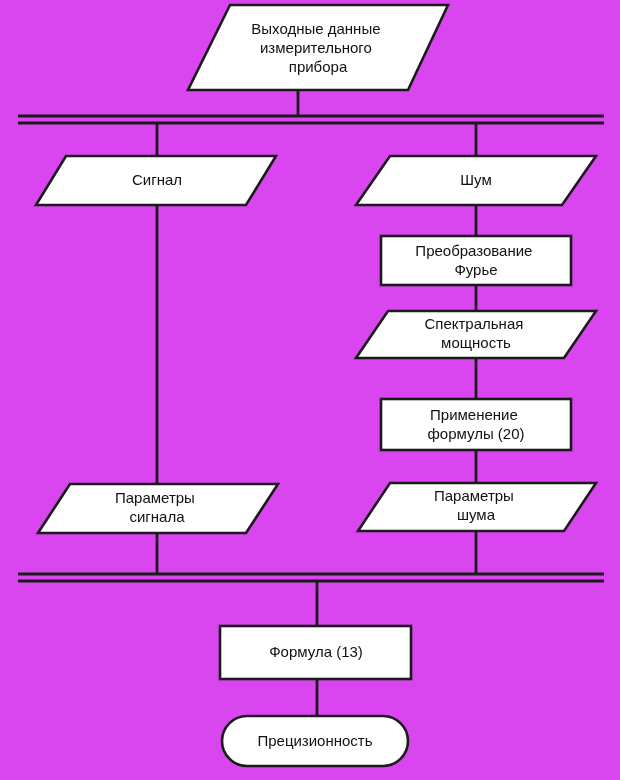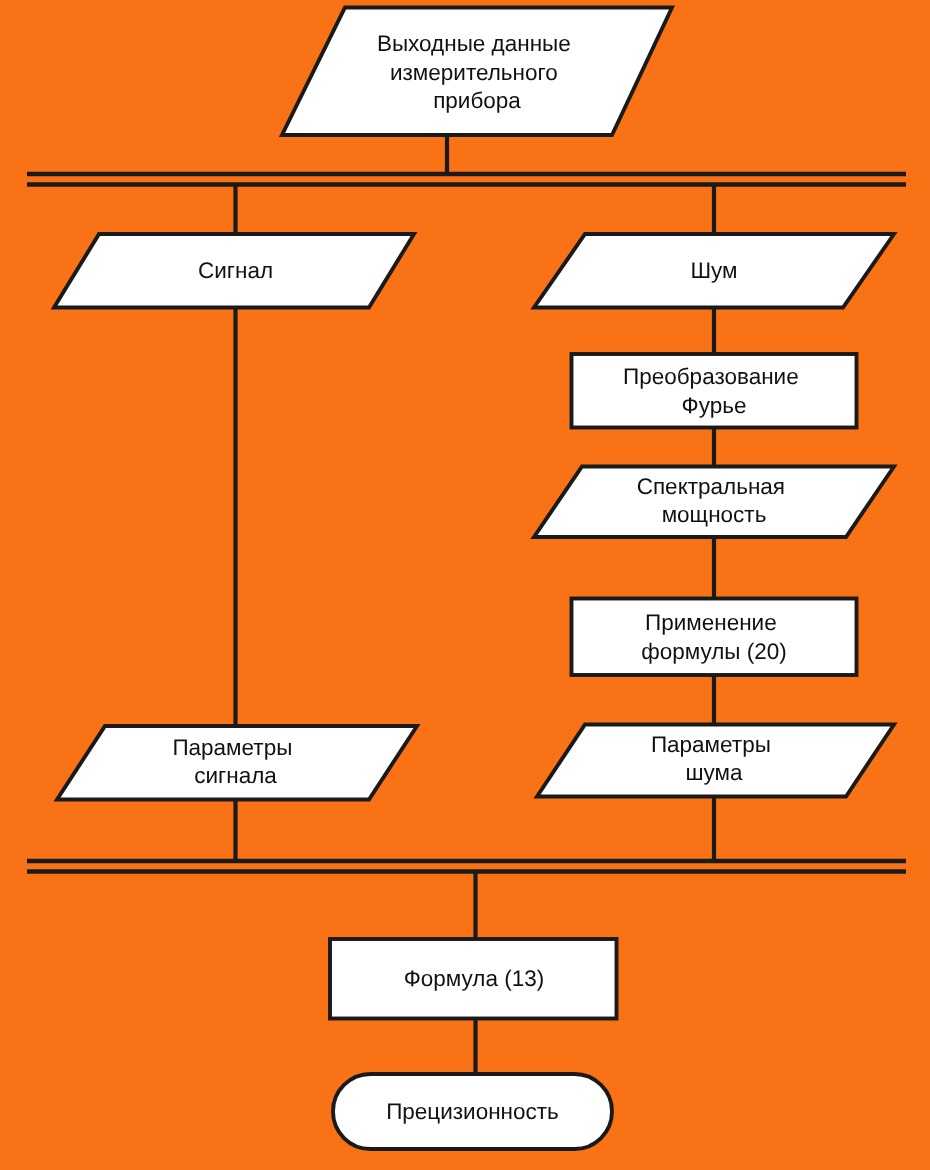--- a/index.html
+++ b/index.html
@@ -7,21 +7,21 @@
     padding: 0;
     background: #ffffff;
   }
   body {
     font-family: "Liberation Sans", sans-serif;
   }
   #diagram-root {
     position: relative;
     width: 620px;
     height: 780px;
-    background: #f97316;
+    background: #d946ef;
     overflow: hidden;
   }
   #flow-svg {
     position: absolute;
     left: 0;
     top: 0;
     width: 620px;
     height: 780px;
   }
   .node-shape {

